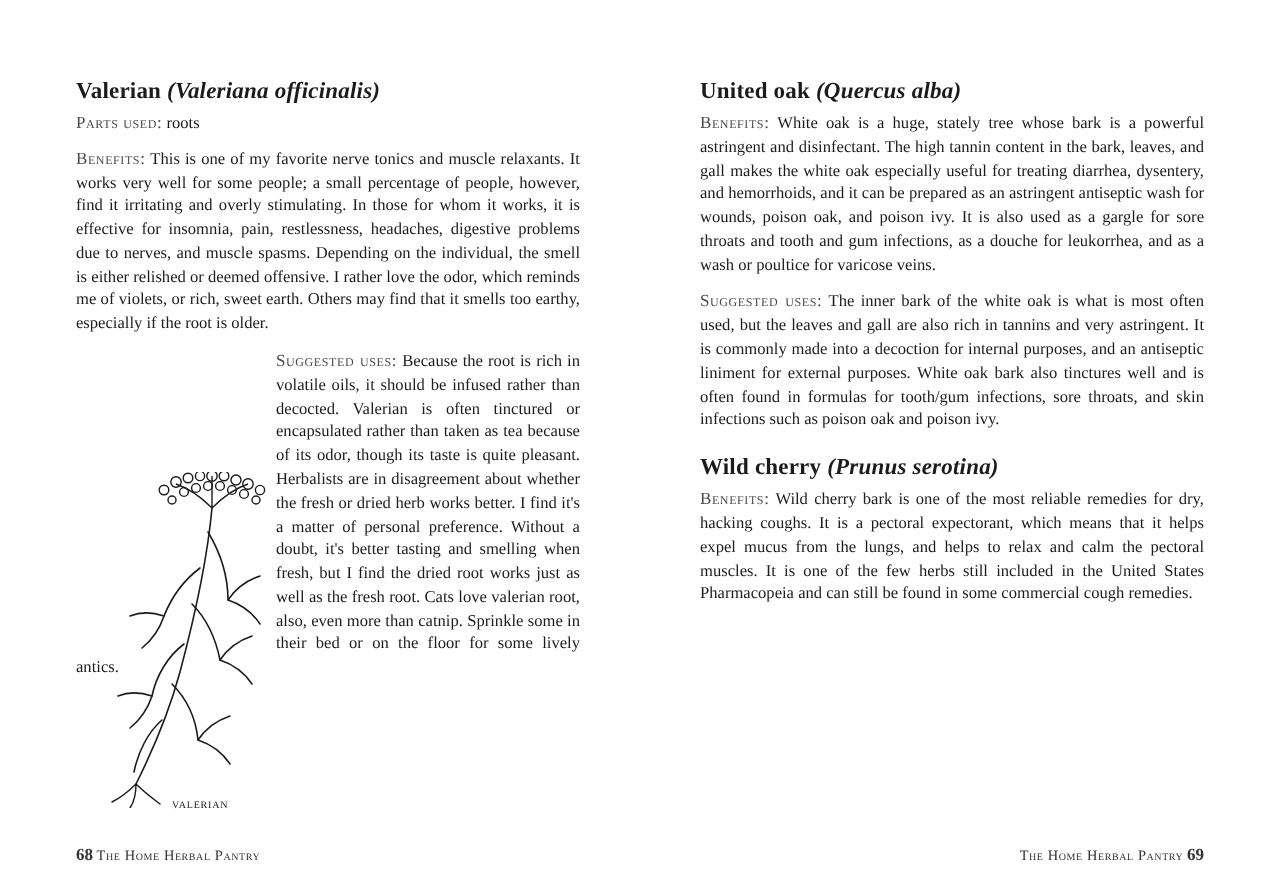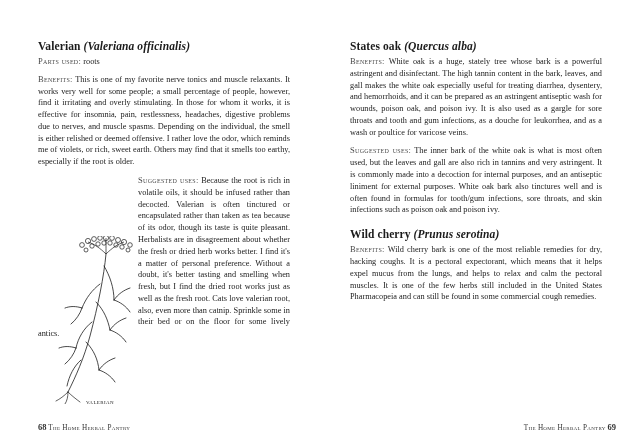--- a/index.html
+++ b/index.html
@@ -85,21 +85,21 @@
     font-family: "Liberation Serif", serif;
   }
   .footer .pageno {
     font-weight: bold;
     font-size: 8.5px;
   }
   .footer.left {
     left: 38px;
   }
   .footer.right {
-    right: 24px;
+    right: 38px;
     text-align: center;
     font-family: Liberation Serif, serif;
   }
   .footer .book-title {
     font-variant: small-caps;
     letter-spacing: 0.3px;
   }
   .illustration {
     position: absolute;
     left: 48px;
@@ -185,21 +185,21 @@
     <div class="footer left">
       <span class="pageno">68</span>
       <span class="book-title">The Home Herbal Pantry</span>
     </div>
   </div>
 
   <div class="page right">
 
     <div class="entry">
       <h2 class="herb-name">
-        <span>States oak</span>
+        <span>United oak</span>
         <span class="latin">(Quercus alba)</span>
       </h2>
 
 
       <p class="field">
         <span class="label">Benefits:</span>
         <span>White oak is a huge, stately tree whose bark is a powerful astringent and disinfectant. The high tannin content in the bark, leaves, and gall makes the white oak especially useful for treating diarrhea, dysentery, and hemorrhoids, and it can be prepared as an astringent antiseptic wash for wounds, poison oak, and poison ivy. It is also used as a gargle for sore throats and tooth and gum infections, as a douche for leukorrhea, and as a wash or poultice for varicose veins.</span>
       </p>
 
       <p class="field">

